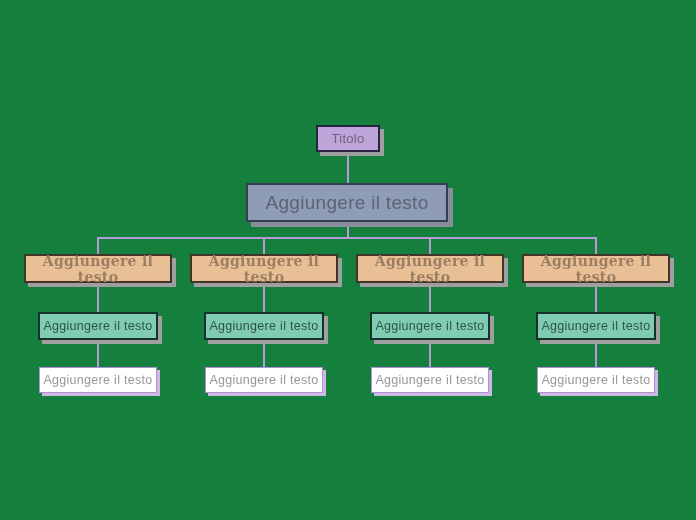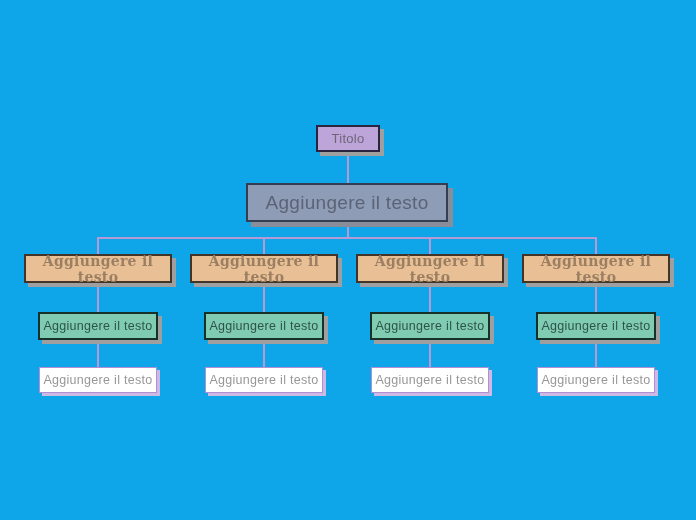--- a/index.html
+++ b/index.html
@@ -4,21 +4,21 @@
 <style>
   html, body {
     margin: 0;
     padding: 0;
     background: #ffffff;
   }
   .canvas {
     position: relative;
     width: 696px;
     height: 520px;
-    background: #0ea5e9;
+    background: #15803d;
     overflow: hidden;
     font-family: "Liberation Sans", sans-serif;
   }
   
   .conn {
     position: absolute;
     background: #b59ad6;
     z-index: 0;
   }
   .conn.v { width: 1.5px; }

